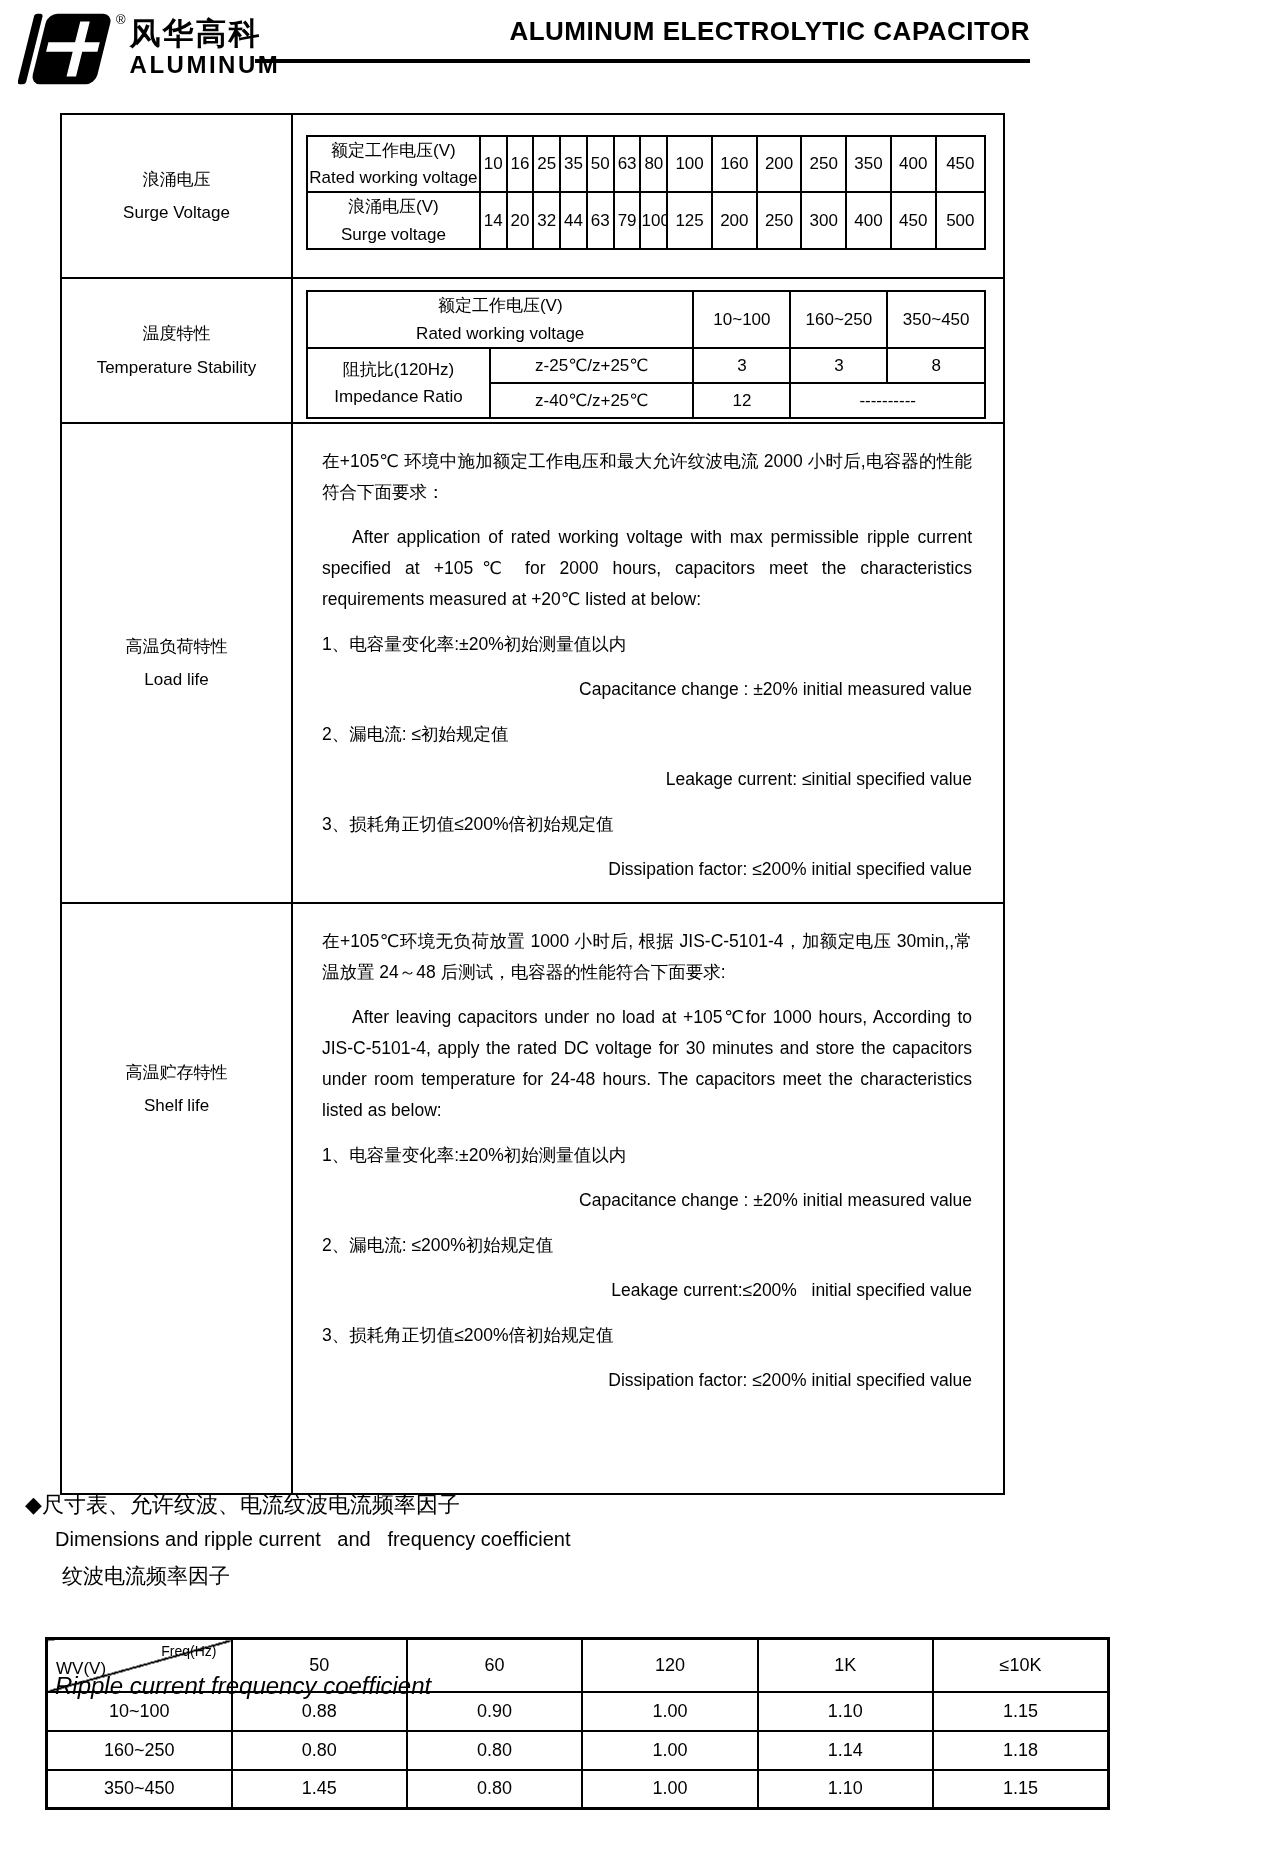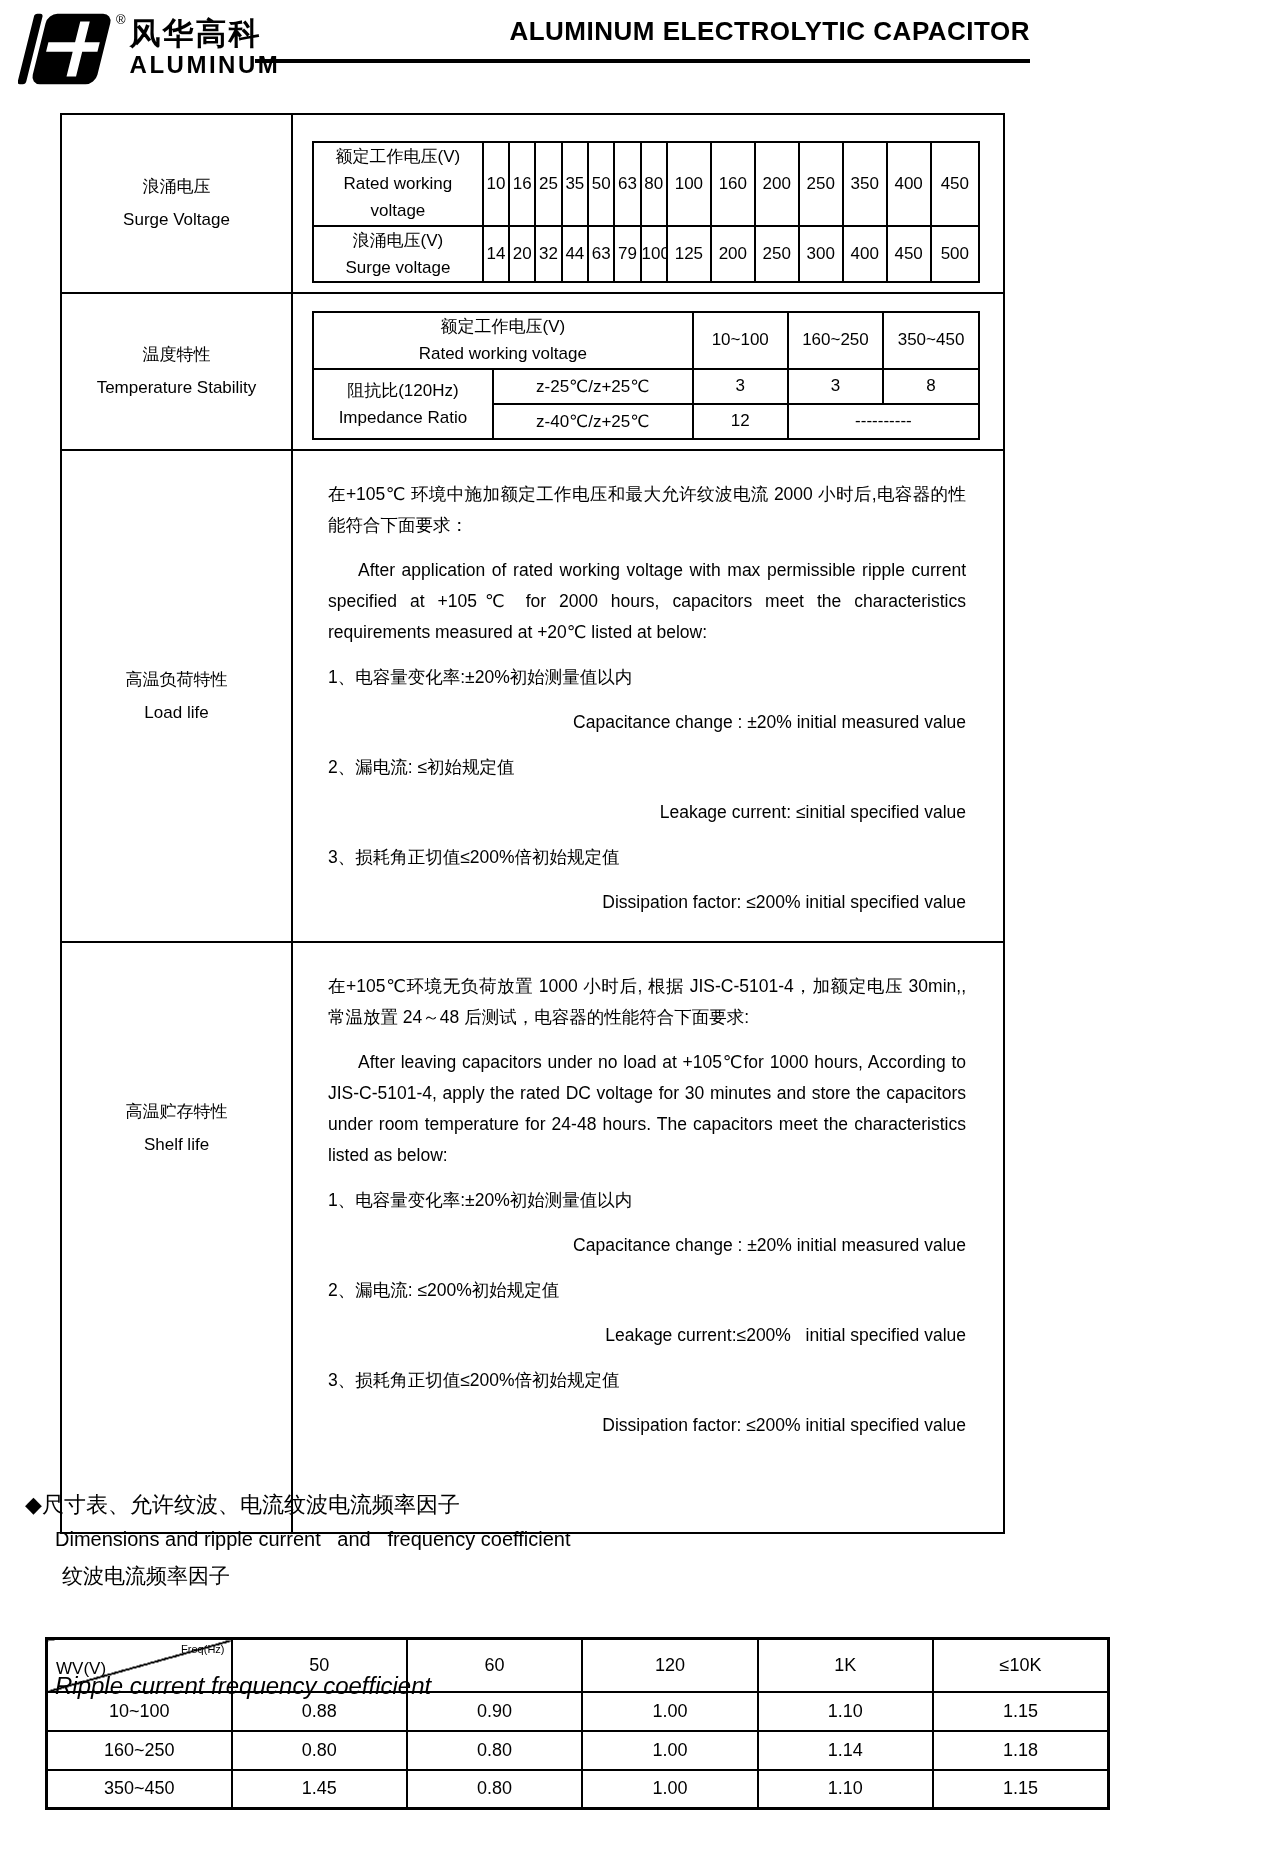--- a/index.html
+++ b/index.html
@@ -33,21 +33,21 @@
   }
 
   
   table { border-collapse: collapse; }
   .spec-table {
     position: absolute; left: 60px; top: 113px; width: 945px;
     table-layout: fixed;
   }
   .spec-table > tbody > tr > td { border: 2px solid #000; vertical-align: middle; overflow: hidden; }
   .spec-table td.label-cell { width: 231px; text-align: center; font-size: 17px; line-height: 1.95; }
-  .spec-table td.content-cell { padding: 9px; vertical-align: top; }
+  .spec-table td.content-cell { padding: 3px; vertical-align: top; }
 
   
   .inner-table { width: calc(100% - 24px); margin-left: 10px; table-layout: fixed; }
   .inner-table td { border: 2px solid #000; text-align: center; font-size: 17px; overflow: hidden; }
   .inner-head { font-size: 15.5px; line-height: 1.6; }
   .surge-inner { margin-top: 17px; }
   .surge-inner td { height: 55px; }
   .temp-inner { margin-top: 8px; }
   .temp-inner td.h57 { height: 57px; }
   .temp-inner td.h35 { height: 35px; }
@@ -80,21 +80,21 @@
   .freq-table td.head { height: 53px; }
   .freq-table td.data { height: 39px; }
   .freq-table col.c0 { width: 185px; }
 
   .diag-cell {
     position: relative;
     background: linear-gradient(to bottom right,
       transparent calc(50% - 1px), #000 calc(50% - 1px),
       #000 calc(50% + 1px), transparent calc(50% + 1px));
   }
-  .diag-top { position: absolute; top: 3px; right: 6px; font-size: 11px; }
+  .diag-top { position: absolute; top: 3px; right: 14px; font-size: 14px; }
   .diag-bottom { position: absolute; bottom: 12px; left: 8px; font-size: 17px; }
 </style>
 </head>
 <body>
 
 <div class="page">
 
   <div class="header-logo">
     <svg class="logo-mark" viewBox="0 0 100 82" xmlns="http://www.w3.org/2000/svg">
       <g transform="skewX(-14) translate(16,0)">

